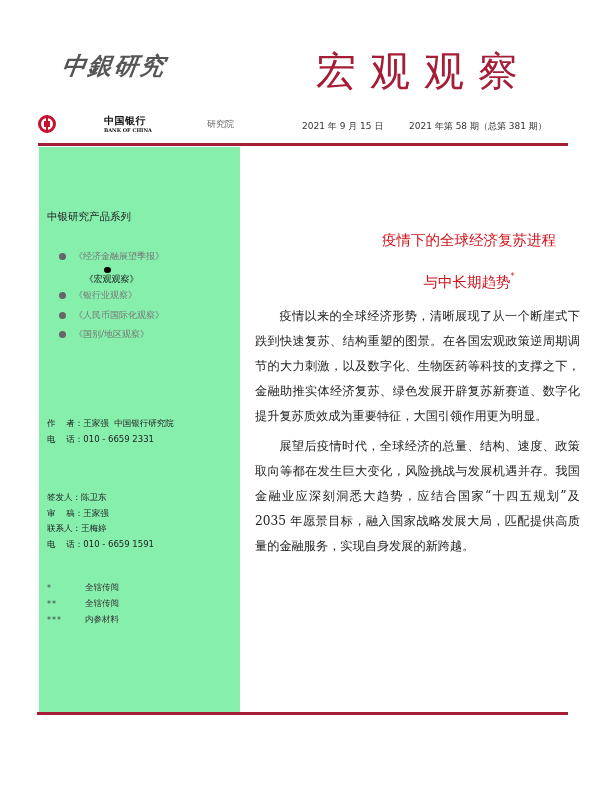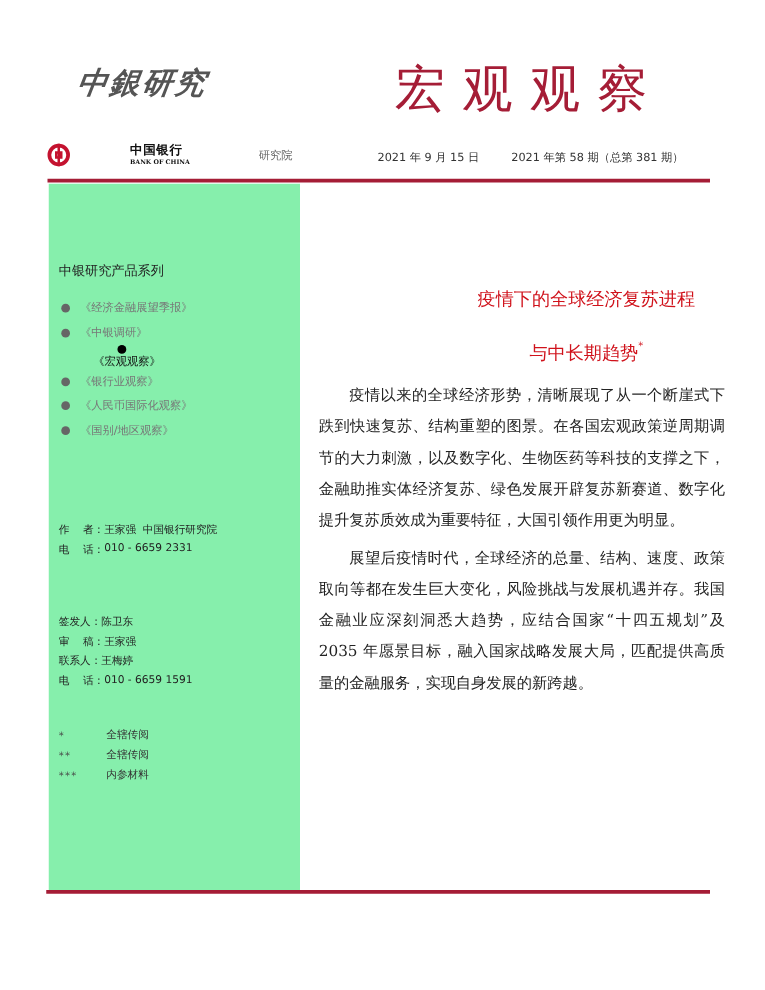--- a/index.html
+++ b/index.html
@@ -19,21 +19,21 @@
     .boc-cn { font-size: 10px; font-weight: bold; color: #111; letter-spacing: 0.5px; }
     .boc-en { font-size: 5px; font-weight: bold; color: #111; margin-top: 2px; font-family: "DejaVu Serif", serif; }
     .boc-inst { margin-left: 12px; font-size: 9px; color: #666; }
     #date-line { left: 302px; top: 120px; font-size: 9px; color: #333; white-space: pre; }
     #issue-line { left: 409px; top: 120px; font-size: 9px; color: #333; white-space: pre; }
     .red-rule { position: absolute; background: #a51d36; height: 3px; }
     #top-rule { left: 38px; top: 143px; width: 530px; }
     #bottom-rule { left: 37px; top: 712px; width: 531px; }
     #sidebar { left: 39px; top: 147px; width: 201px; height: 565px; background: #86efac; }
     .sb-heading { position: absolute; left: 8px; top: 63px; font-size: 10.5px; color: #222; }
-    .sb-list { position: absolute; left: 8px; top: 88px; margin: 2px; padding: 0; list-style: none; }
+    .sb-list { position: absolute; left: 8px; top: 88px; margin: 12px; padding: 0; list-style: none; }
     .sb-list li { height: 19.5px; display: flex; align-items: center; font-size: 9px; color: #777; }
     .sb-list li .bullet { width: 7px; height: 7px; border-radius: 50%; background: #666; margin-right: 8px; display: inline-block; }
     .sb-list li.active { color: #111; flex-direction: column; }
     .sb-list li.active .bullet { background: #000; }
     .sb-block { position: absolute; left: 8px; font-size: 8.5px; color: #222; }
     .sb-row { height: 15.5px; display: flex; white-space: pre; }
     .sb-row .lbl { display: inline-block; }
     .lvl-row { height: 16px; display: flex; align-items: center; font-size: 8.5px; color: #333; }
     .lvl-row .stars { width: 38px; display: inline-block; font-size: 8px; color: #444; letter-spacing: 1px; }
     #article-title { left: 240px; top: 233px; width: 370px; text-align: center; color: #d0121b; font-size: 14.5px; line-height: 1; padding-left: 44px; }
@@ -62,24 +62,20 @@
 <div class="abs" id="issue-line">2021 年第 58 期（总第 381 期）</div>
 
 <div class="red-rule" id="top-rule"></div>
 
 <div class="abs" id="sidebar">
   <div class="sb-heading">中银研究产品系列</div>
   <ul class="sb-list">
     <li>
         <span class="bullet"></span>
         <span>《经济金融展望季报》</span>
-      </li>
-    <li>
-        <span class="bullet"></span>
-        <span>《中银调研》</span>
       </li>
     <li class="active">
         <span class="bullet"></span>
         <span>《宏观观察》</span>
       </li>
     <li>
         <span class="bullet"></span>
         <span>《银行业观察》</span>
       </li>
     <li>

